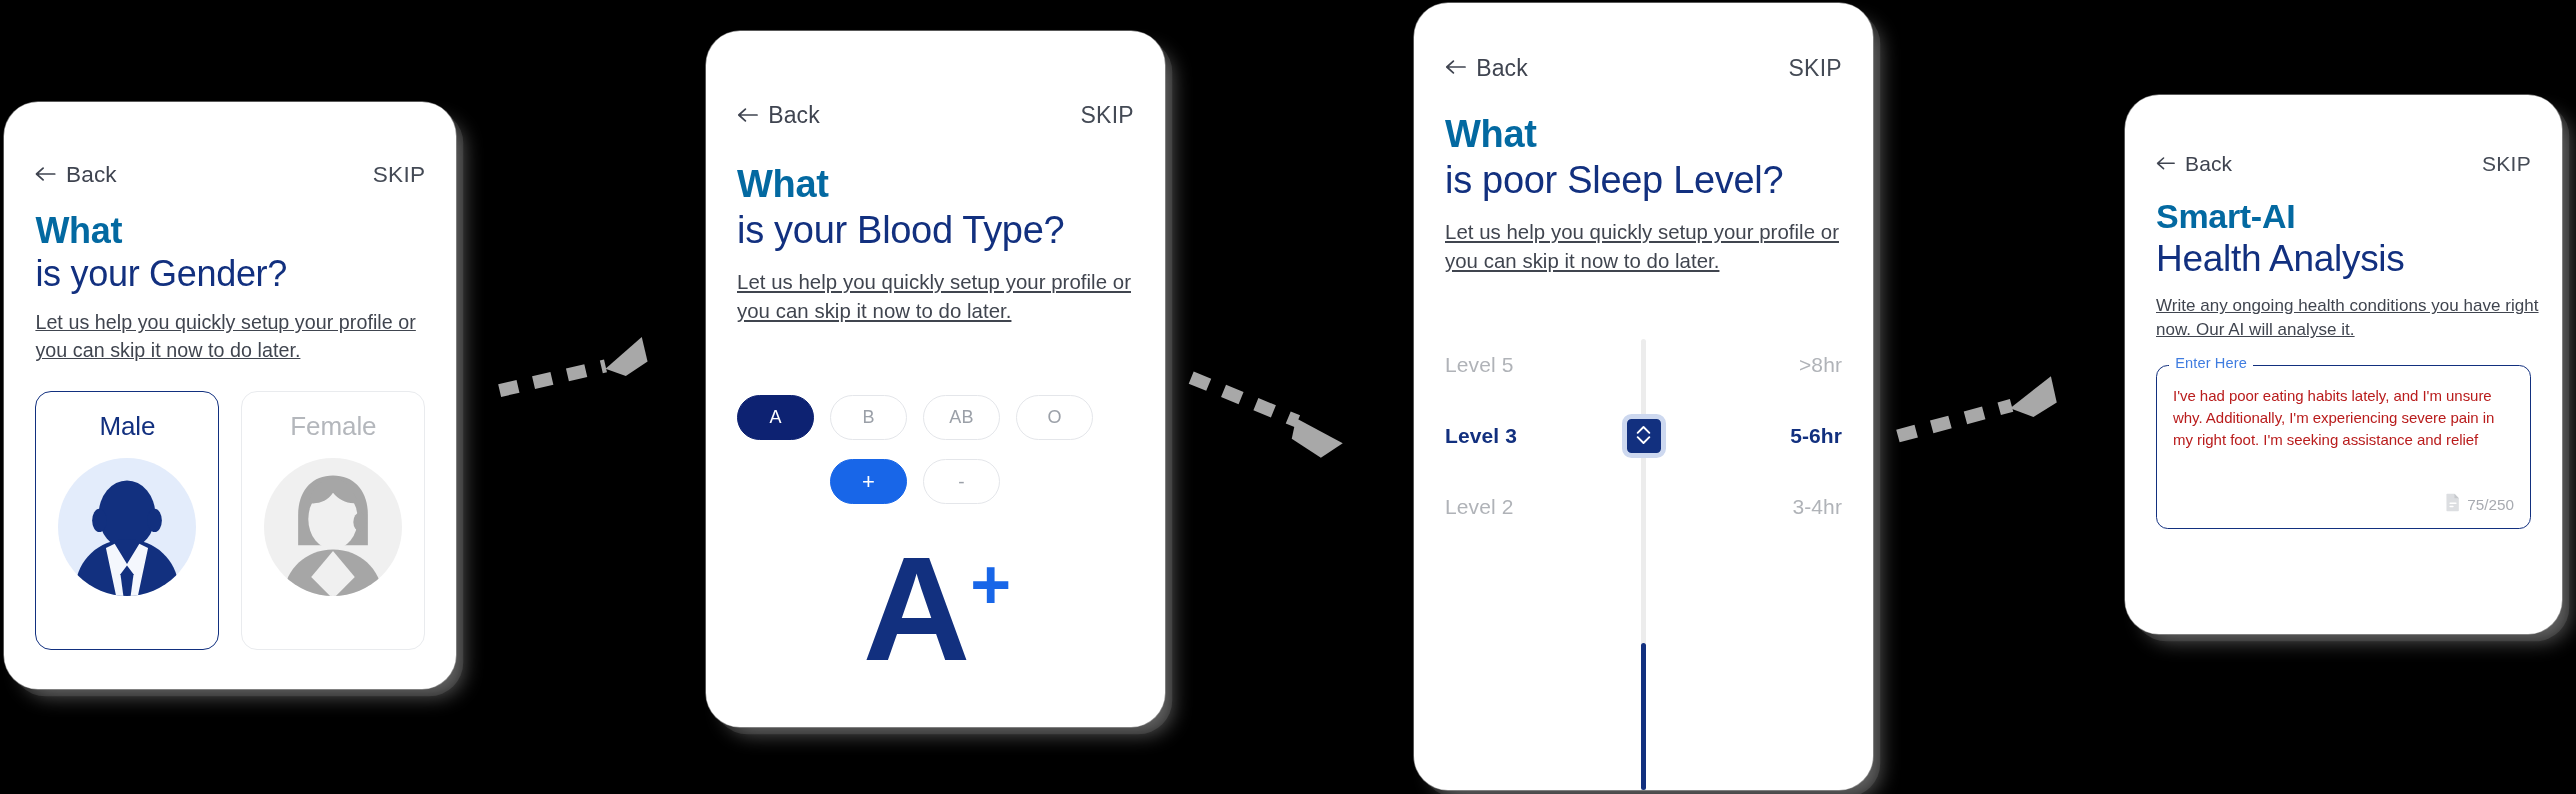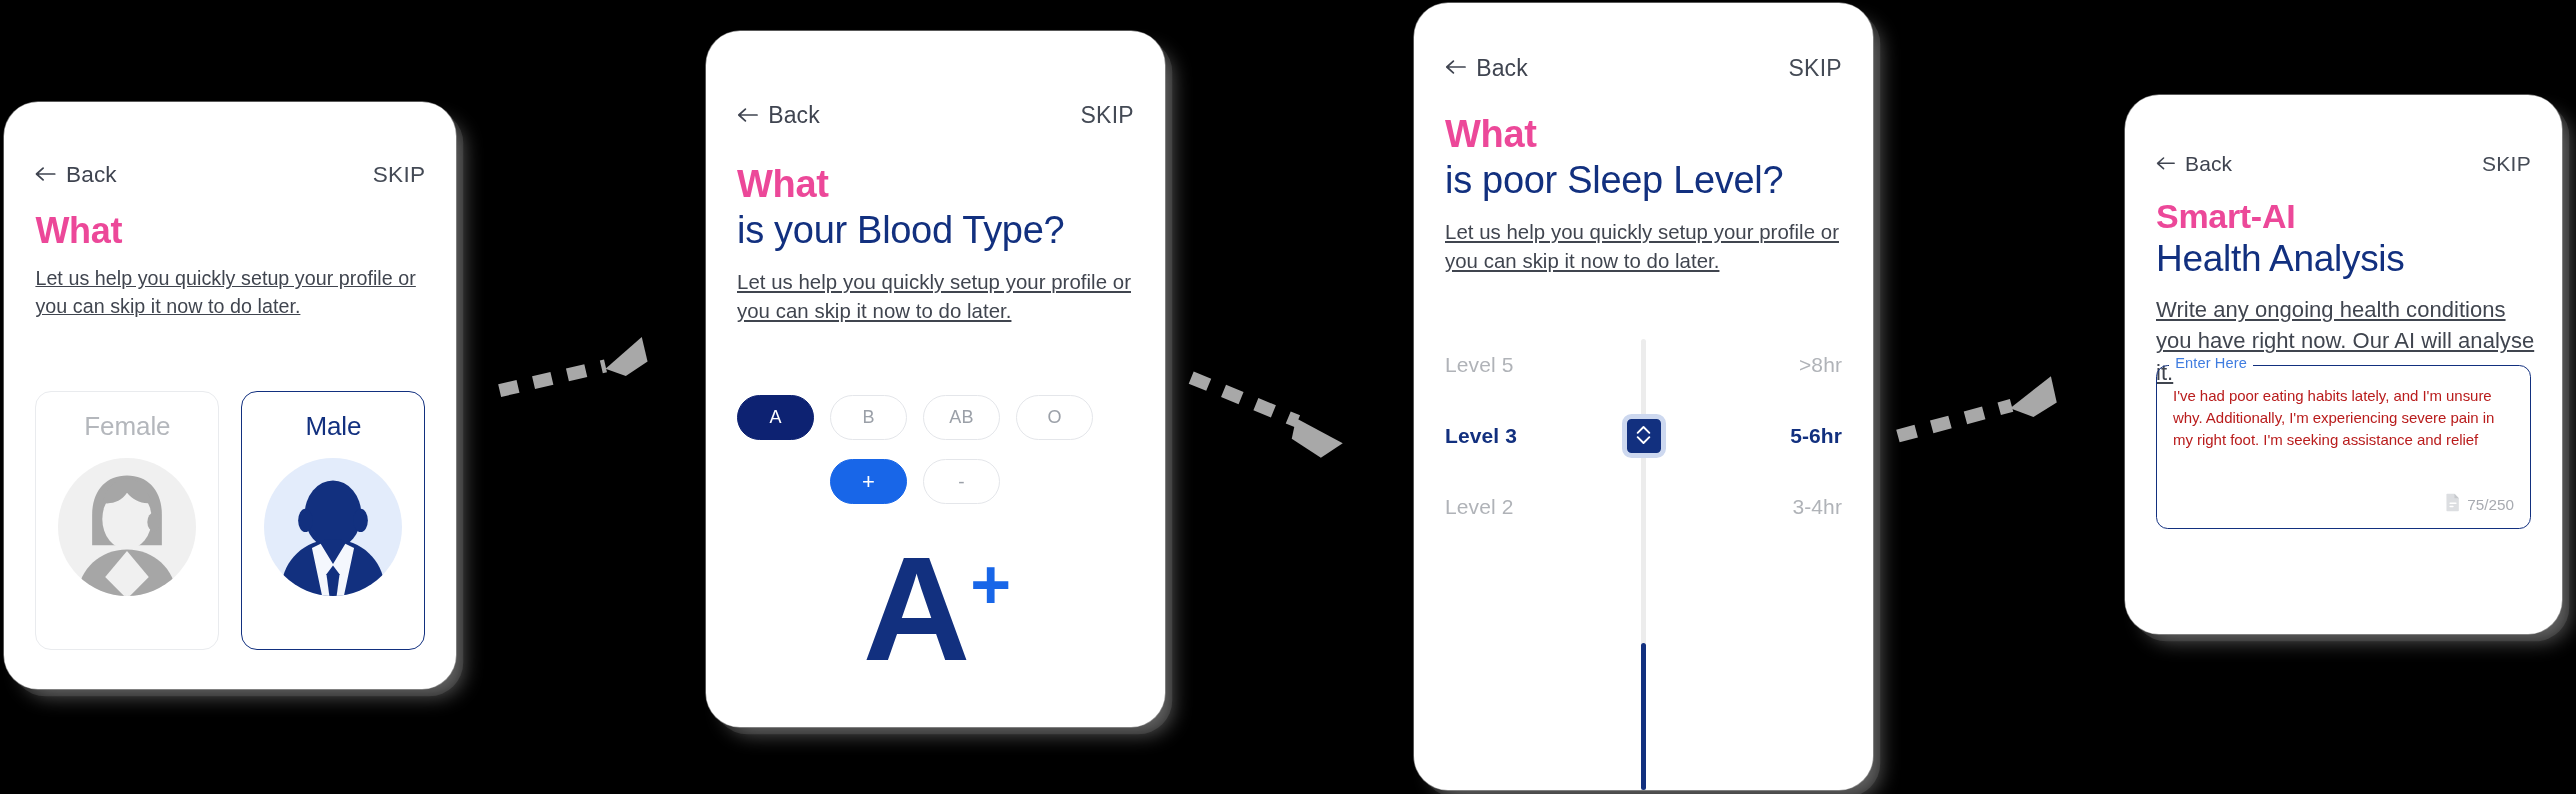--- a/index.html
+++ b/index.html
@@ -27,21 +27,21 @@
     position: absolute; left: 31px; right: 31px;
     display: flex; align-items: center; justify-content: space-between;
   }
   .back { display: flex; align-items: center; gap: 8.7px; cursor: pointer; }
   .back-arrow { display: block; }
   .back-label { color: #3f4450; letter-spacing: 0.1px; }
   .skip { color: #444a55; font-weight: 400; letter-spacing: 0.3px; cursor: pointer; }
 
   
   .heading { position: absolute; left: 31px; right: 22px; }
-  .h-line1 { color: #ec4899; font-weight: 700; line-height: 1.18; letter-spacing: -0.3px; }
+  .h-line1 { color: #0369a1; font-weight: 700; line-height: 1.18; letter-spacing: -0.3px; }
   .h-line2 { color: #12307f; font-weight: 400; line-height: 1.22; letter-spacing: -0.3px; }
   .subtitle { color: #40454f; line-height: 1.42; letter-spacing: 0.04px; text-decoration: underline; }
 
   
   #card-gender { left: 4.4px; top: 102px; width: 452px; height: 587px; }
   #card-gender .topbar { top: 60px; }
   #card-gender .back-label { font-size: 22.6px; }
   #card-gender .skip { font-size: 22.6px; }
   #card-gender .heading { top: 108px; }
   #card-gender .h-line1 { font-size: 36px; }
@@ -136,21 +136,21 @@
   }
 
   
   #card-ai { left: 2125px; top: 95px; width: 437px; height: 539px; }
   #card-ai .topbar { top: 57px; }
   #card-ai .back-label { font-size: 21px; }
   #card-ai .skip { font-size: 21px; }
   #card-ai .heading { top: 101px; }
   #card-ai .h-line1 { font-size: 34px; }
   #card-ai .h-line2 { font-size: 37px; }
-  #card-ai .subtitle { font-size: 22px; margin-top: 13px; }
+  #card-ai .subtitle { font-size: 17px; margin-top: 13px; }
 
   .field {
     position: absolute; left: 31px; right: 31px; top: 270px; height: 164px;
     border: 1.5px solid #12307f; border-radius: 11.7px; padding: 19px 16px 0 16px;
   }
   .field-legend {
     position: absolute; top: -11px; left: 11.7px; padding: 0 6.6px;
     background: #ffffff; color: #3f7ce0; font-size: 14.6px; letter-spacing: 0.1px;
   }
   .field-text {
@@ -179,47 +179,48 @@
               <path d="M2 11h25M11 3 2 11l9 8" stroke="#3f4450" stroke-width="2.4" stroke-linecap="round" stroke-linejoin="round"></path>
             </svg>
           </span>
           <span class="back-label">Back</span>
         </div>
         <div class="skip">SKIP</div>
       </div>
 
       <div class="heading">
         <div class="h-line1">What</div>
+        <div class="h-line2">is your Gender?</div>
         <div class="subtitle">Let us help you quickly setup your profile or you can skip it now to do later.</div>
       </div>
 
       <div class="gender-row">
+        <div class="gender-card sel">
+          <div class="gender-name">Male</div>
+          <div class="avatar male">
+            <svg width="138" height="138" viewBox="0 0 190 190">
+              <ellipse cx="95" cy="78" rx="39" ry="47" fill="#12307f"></ellipse>
+              <ellipse cx="57" cy="86" rx="10" ry="16" fill="#12307f"></ellipse>
+              <ellipse cx="133" cy="86" rx="10" ry="16" fill="#12307f"></ellipse>
+              <path d="M95 112c-40 0-68 30-71 63 20 10 45 15 71 15s51-5 71-15c-3-33-31-63-71-63z" fill="#12307f"></path>
+              <path d="M78 118 95 146l17-28 12 6-14 66H80l-14-66z" fill="#f4f7fd"></path>
+              <path d="M95 148l-9 12 4 30h10l4-30z" fill="#12307f"></path>
+            </svg>
+          </div>
+        </div>
         <div class="gender-card unsel">
           <div class="gender-name">Female</div>
           <div class="avatar female">
             <svg width="138" height="138" viewBox="0 0 190 190">
               <path d="M95 24c-30 0-48 22-48 54v42h96V78c0-32-18-54-48-54z" fill="#a6a6a6"></path>
               <ellipse cx="95" cy="84" rx="34" ry="42" fill="#f0f0f0"></ellipse>
               <path d="M61 62c6-22 20-34 34-34s28 12 34 34c-14 2-26-4-34-14-8 12-20 16-34 14z" fill="#a6a6a6"></path>
               <ellipse cx="132" cy="88" rx="9" ry="13" fill="#a6a6a6"></ellipse>
               <path d="M95 126c-38 0-65 28-68 60 20 11 44 16 68 16s48-5 68-16c-3-32-30-60-68-60z" fill="#a6a6a6"></path>
               <path d="M95 128l-30 36 30 30 30-30z" fill="#f0f0f0"></path>
-            </svg>
-          </div>
-        </div>
-        <div class="gender-card sel">
-          <div class="gender-name">Male</div>
-          <div class="avatar male">
-            <svg width="138" height="138" viewBox="0 0 190 190">
-              <ellipse cx="95" cy="78" rx="39" ry="47" fill="#12307f"></ellipse>
-              <ellipse cx="57" cy="86" rx="10" ry="16" fill="#12307f"></ellipse>
-              <ellipse cx="133" cy="86" rx="10" ry="16" fill="#12307f"></ellipse>
-              <path d="M95 112c-40 0-68 30-71 63 20 10 45 15 71 15s51-5 71-15c-3-33-31-63-71-63z" fill="#12307f"></path>
-              <path d="M78 118 95 146l17-28 12 6-14 66H80l-14-66z" fill="#f4f7fd"></path>
-              <path d="M95 148l-9 12 4 30h10l4-30z" fill="#12307f"></path>
             </svg>
           </div>
         </div>
       </div>
     </div>
   </div>
 
   <div class="connector" style="left:496px; top:321px; width:190px; height:87px;">
     <svg width="190" height="87" viewBox="0 0 260 120">
       <path d="M4 96 L150 62" stroke="#a8a8a8" stroke-width="18" fill="none" stroke-dasharray="26 22" stroke-linecap="butt"></path>

